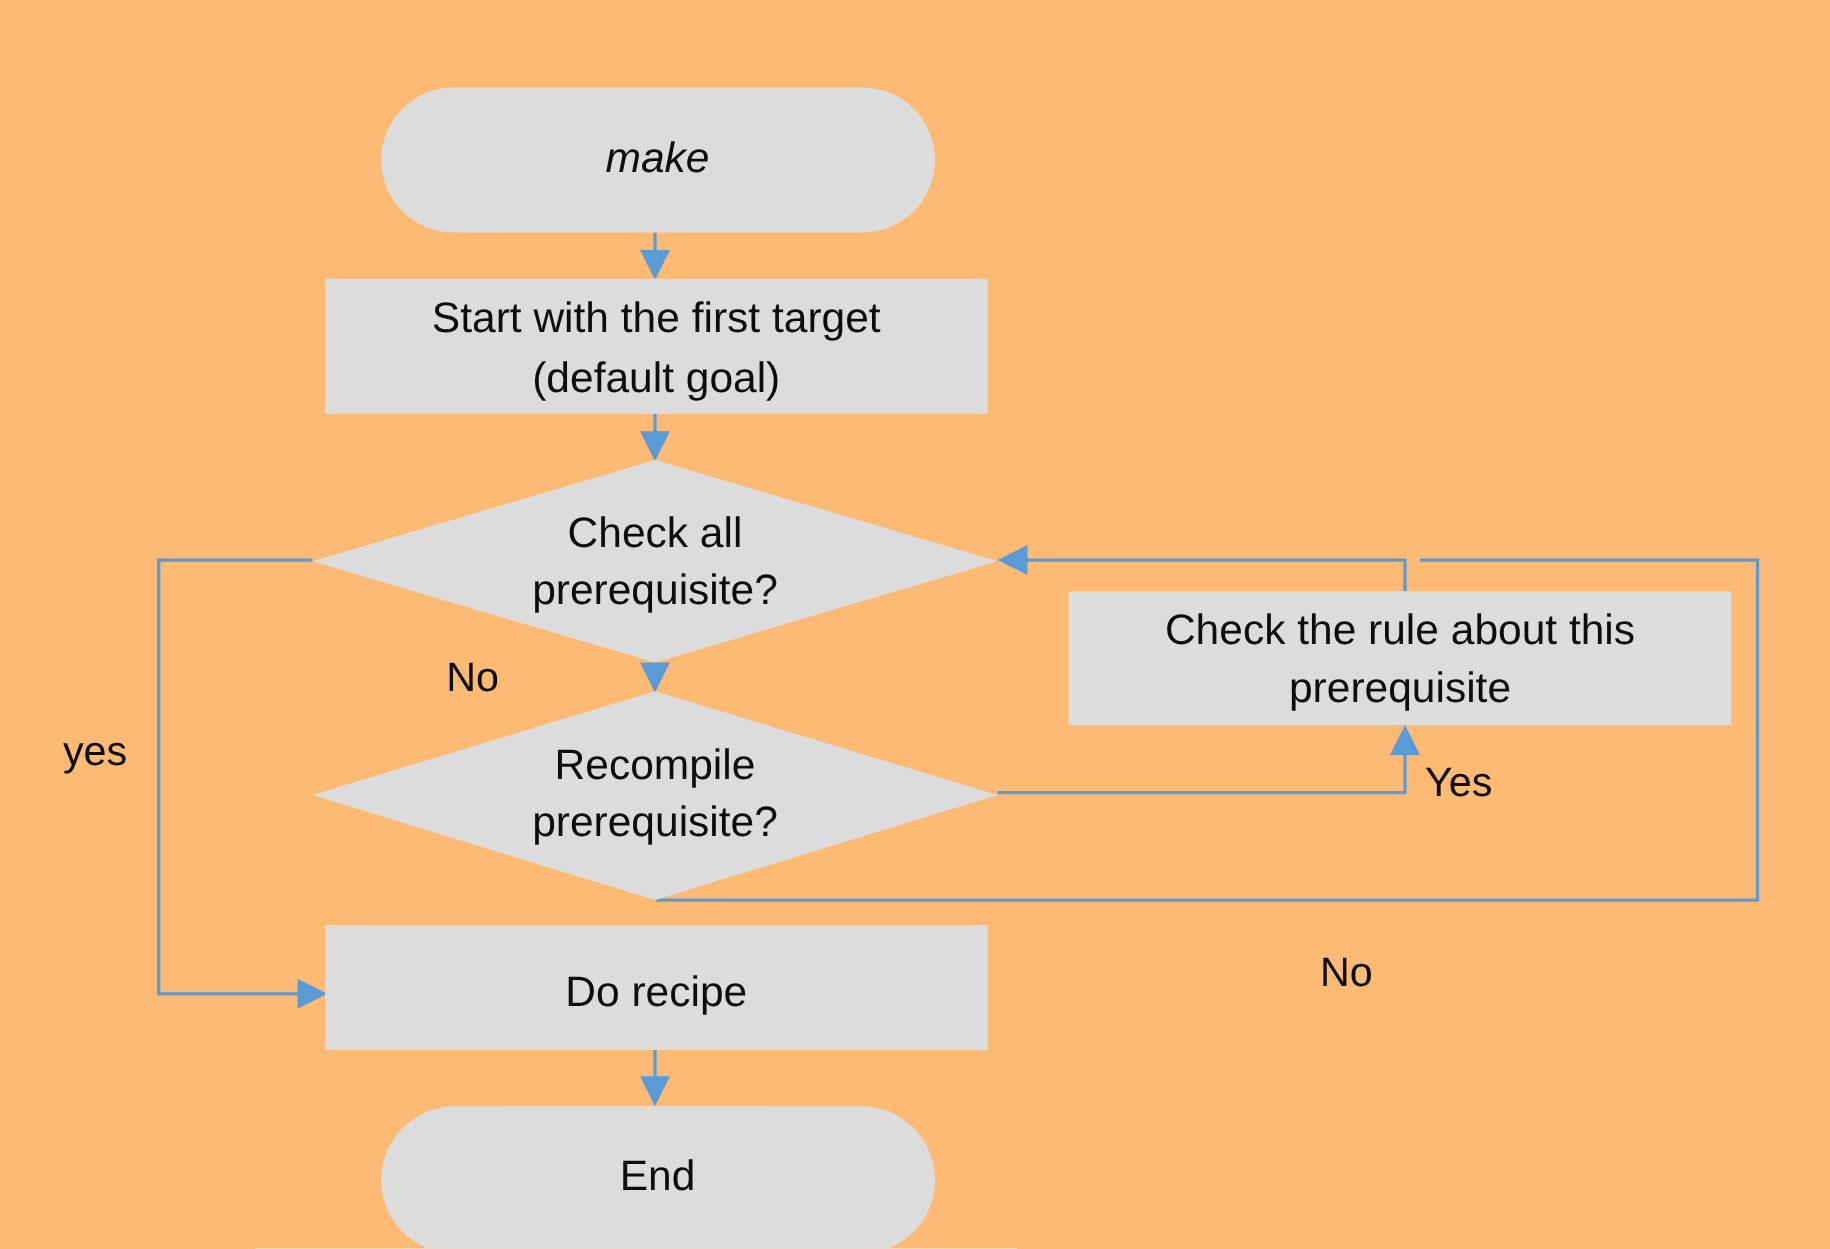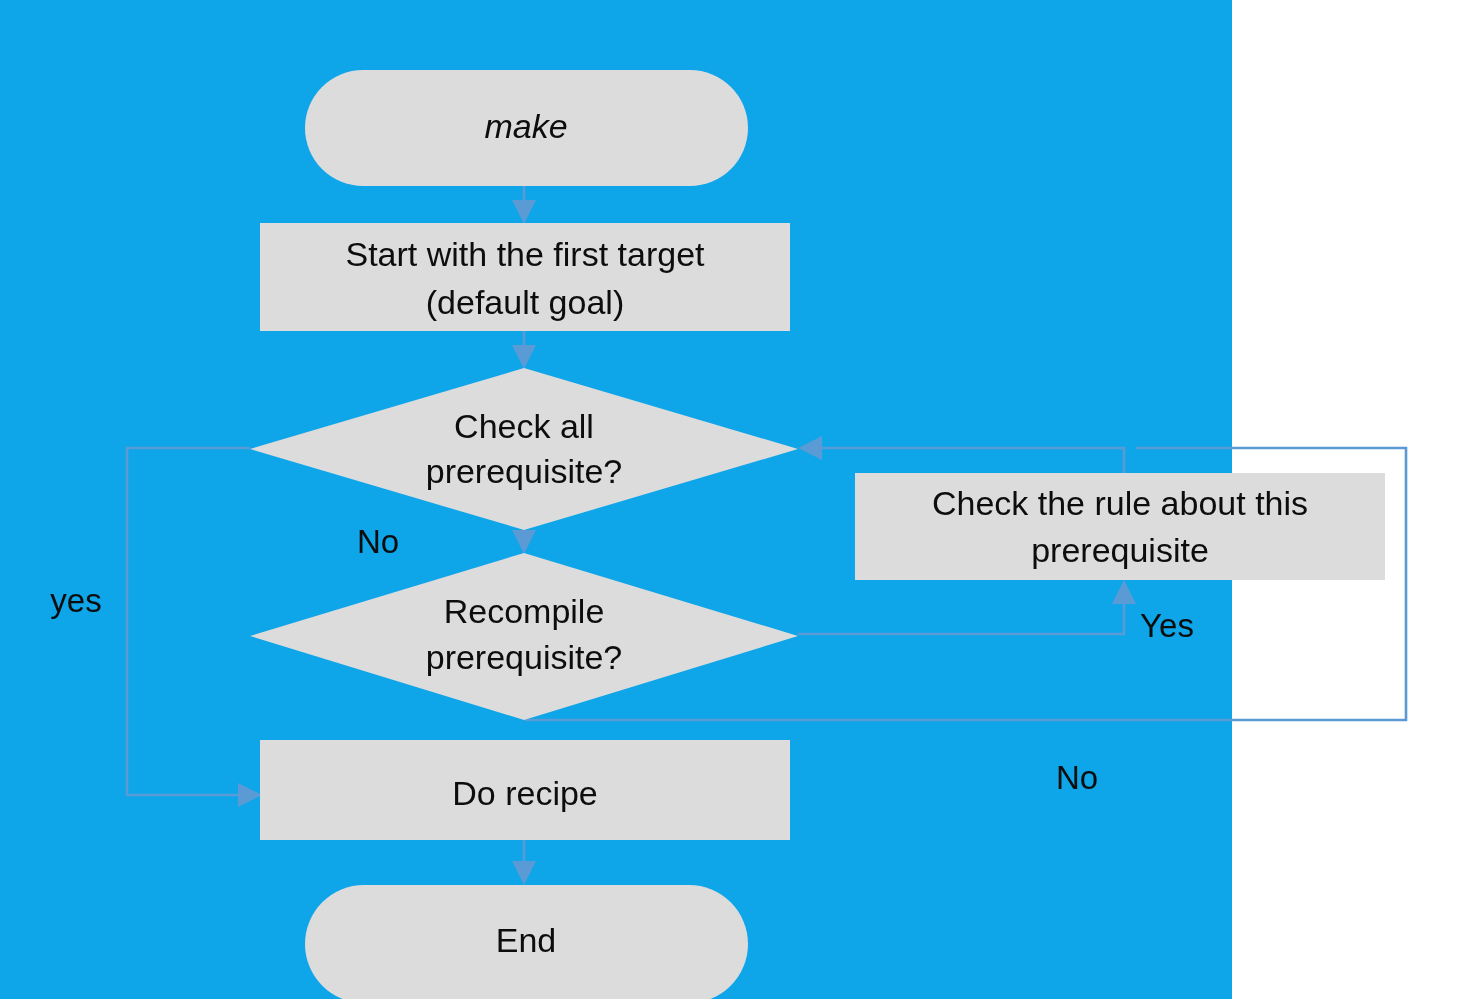--- a/index.html
+++ b/index.html
@@ -9,23 +9,23 @@
     background: #ffffff;
   }
   body {
     width: 1464px;
     height: 999px;
     font-family: "Liberation Sans", sans-serif;
     overflow: hidden;
   }
   #diagram-root {
     position: relative;
-    width: 1232px;
+    width: 1464px;
     height: 999px;
-    background: #0ea5e9;
+    background: #fdba74;
   }
   svg#flow-svg {
     position: absolute;
     top: 0;
     left: 0;
     width: 1464px;
     height: 999px;
     display: block;
   }
   .node-shape {

